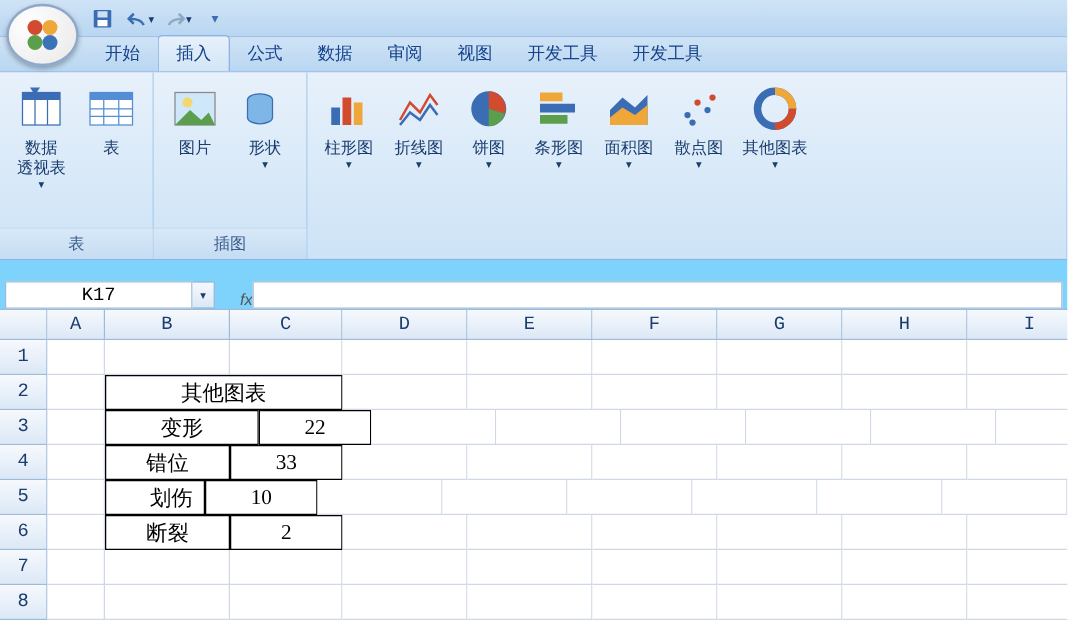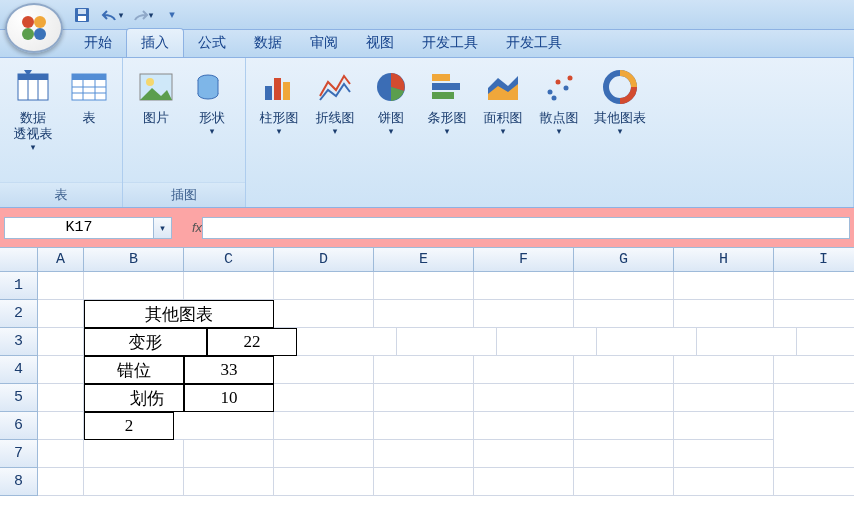--- a/index.html
+++ b/index.html
@@ -13,21 +13,21 @@
 .tab{padding:5px 14px;color:#15428b;font-size:14px;cursor:pointer;border-top-left-radius:4px;border-top-right-radius:4px}
 .tab.active{background:linear-gradient(#e7f1fb,#d2e5f6);border:1px solid #8db2e3;border-bottom:none;color:#15428b}
 .ribbon{height:150px;background:linear-gradient(#e7f1fb,#cde3f6);border-bottom:1px solid #8db2e3;display:flex}
 .group{border-right:1px solid #aecdee;display:flex;flex-direction:column;padding:4px 6px 0}
 .group-body{flex:1;display:flex;align-items:flex-start;gap:2px}
 .group-label{text-align:center;font-size:13px;color:#3b5e8c;padding:3px 0;background:linear-gradient(#d8e9f8,#c5dcf2);margin:0 -6px;border-top:1px solid #c5dcf2}
 .big-btn{display:flex;flex-direction:column;align-items:center;padding:4px 6px;cursor:pointer;border-radius:3px;min-width:50px}
 .big-btn .ico{width:42px;height:42px;display:flex;align-items:center;justify-content:center;margin-bottom:2px}
 .big-btn .lbl{font-size:13px;color:#1a3c6e;text-align:center;line-height:16px;white-space:pre}
 .dd-arrow{font-size:9px;color:#1a3c6e}
-.namebox-row{height:40px;background:#fca5a5;border-bottom:1px solid #9ebad9;display:flex;align-items:center}
+.namebox-row{height:40px;background:#7dd3fc;border-bottom:1px solid #9ebad9;display:flex;align-items:flex-end}
 .namebox{width:150px;height:22px;background:#fff;border:1px solid #9ebad9;margin-left:4px;display:flex;align-items:center;padding:0 6px;font-family:"Courier New",monospace;font-size:15px;justify-content:center}
 .nb-dd{width:18px;height:22px;border:1px solid #9ebad9;border-left:none;background:linear-gradient(#f6f9fd,#dce8f6);display:flex;align-items:center;justify-content:center;cursor:pointer}
 .fx-area{display:flex;align-items:center;margin-left:20px;gap:8px}
 .fx{font-style:italic;color:#555;font-size:13px}
 .fbar{flex:1;height:22px;background:#fff;border:1px solid #9ebad9;margin-right:4px}
 .sheet{display:flex;height:276px;overflow:hidden}
 .colheads{display:flex;height:24px}
 .rowhead,.corner{background:linear-gradient(#f6f9fd,#dce8f6);border-right:1px solid #9ebad9;border-bottom:1px solid #9ebad9;display:flex;align-items:center;justify-content:center;font-family:"SimSun","Courier New";font-size:15px;color:#1a3c6e}
 .corner{width:38px;height:24px}
 .ch{height:24px;background:linear-gradient(#f6f9fd,#dce8f6);border-right:1px solid #9ebad9;border-bottom:1px solid #9ebad9;display:flex;align-items:center;justify-content:center;font-family:"SimSun","Courier New";font-size:15px;color:#1a3c6e}
@@ -310,31 +310,32 @@
             <div class="cell b-l b-r b-b b-t" style="width: 90px;">33</div>
             <div class="cell" style="width: 100px;"></div>
             <div class="cell" style="width: 100px;"></div>
             <div class="cell" style="width: 100px;"></div>
             <div class="cell" style="width: 100px;"></div>
             <div class="cell" style="width: 100px;"></div>
             <div class="cell" style="width: 100px;"></div>
           </div>
           <div class="row">
             <div class="cell" style="width: 46px;"></div>
-            <div class="cell b-l b-r b-b b-t" style="width: 100px; padding-left: 26px;">划伤</div>
+            <div class="cell b-l b-r b-b b-t" style="width: 80px; padding-left: 26px;">划伤</div>
             <div class="cell b-l b-r b-b b-t" style="width: 90px;">10</div>
             <div class="cell" style="width: 100px;"></div>
             <div class="cell" style="width: 100px;"></div>
             <div class="cell" style="width: 100px;"></div>
             <div class="cell" style="width: 100px;"></div>
             <div class="cell" style="width: 100px;"></div>
             <div class="cell" style="width: 100px;"></div>
           </div>
           <div class="row">
             <div class="cell" style="width: 46px;"></div>
+            <div class="cell b-l b-r b-b b-t" style="width: 100px;">断裂</div>
             <div class="cell b-l b-r b-b b-t" style="width: 90px;">2</div>
             <div class="cell" style="width: 100px;"></div>
             <div class="cell" style="width: 100px;"></div>
             <div class="cell" style="width: 100px;"></div>
             <div class="cell" style="width: 100px;"></div>
             <div class="cell" style="width: 100px;"></div>
             <div class="cell" style="width: 100px;"></div>
           </div>
           <div class="row">
             <div class="cell" style="width: 46px;"></div>

